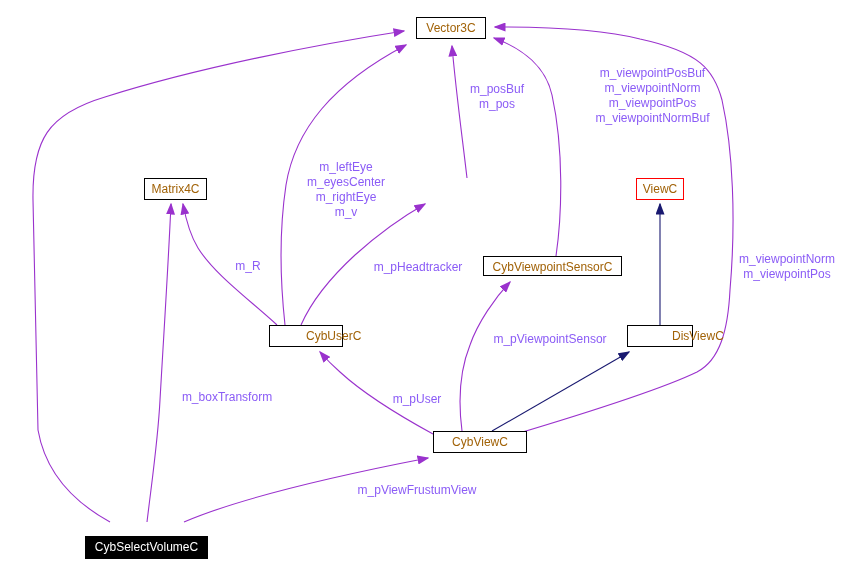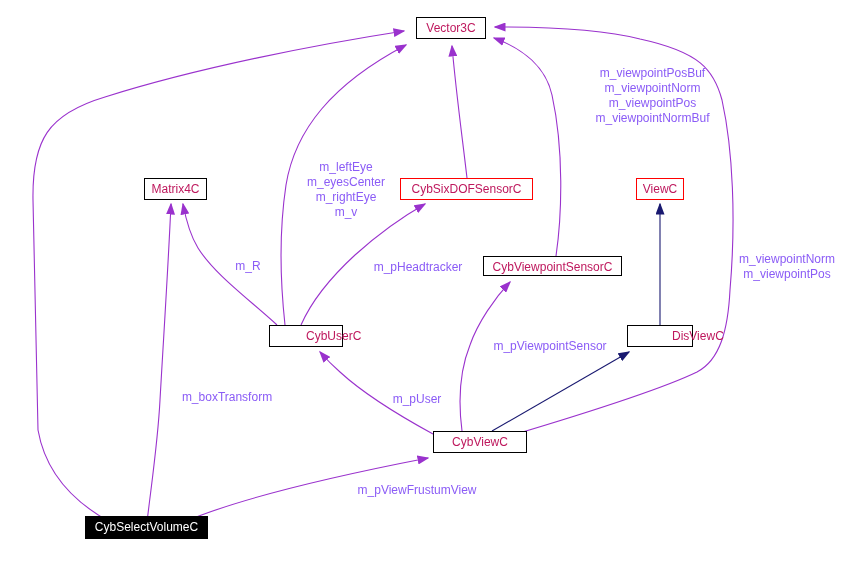--- a/index.html
+++ b/index.html
@@ -12,21 +12,21 @@
   }
   .edges{position:absolute;left:0;top:0;width:856px;height:561px;}
   .edge{fill:none;stroke-width:1.1;}
   .edge-usage{stroke:#9a32cd;}
   .edge-inherit{stroke:#191970;}
   .node{
     position:absolute;
     box-sizing:border-box;
     border:1px solid #000000;
     background:#ffffff;
-    color:#be185d;
+    color:#a16207;
     font-size:12px;
     text-align:center;
     line-height:20px;
     white-space:nowrap;
   }
   .node.truncated{border-color:#ff0000;}
   .node.current{background:#000000;color:#ffffff;border-color:#000000;}
   .edge-label{
     position:absolute;
     color:#8b5cf6;
@@ -75,54 +75,55 @@
 
     <path class="edge edge-inherit" d="M 660,325 L 660,204" marker-end="url(#arrow-inherit)" stroke="#191970"></path>
 
     <path class="edge edge-inherit" d="M 492,431 L 629,352" marker-end="url(#arrow-inherit)" stroke="#191970"></path>
   </svg>
 
   <div class="node" style="left:416px;top:17px;width:70px;height:22px;">Vector3C</div>
 
   <div class="node" style="left:144px;top:178px;width:63px;height:22px;">Matrix4C</div>
 
-  <div class="node truncated" style="left:400px;top:178px;width:133px;height:22px;">CybSixDOFSensorC</div>
 
   <div class="node truncated" style="left:636px;top:178px;width:48px;height:22px;">ViewC</div>
 
   <div class="node" style="left:483px;top:256px;width:139px;height:20px;">CybViewpointSensorC</div>
 
   <div class="node" style="left:269px;top:325px;width:74px;height:22px;padding-left:36px;">CybUserC</div>
 
   <div class="node" style="left:627px;top:325px;width:66px;height:22px;padding-left:44px;">DisViewC</div>
 
   <div class="node" style="left:433px;top:431px;width:94px;height:22px;">CybViewC</div>
 
-  <div class="node current" style="left:85px;top:516px;width:123px;height:23px;">CybSelectVolumeC</div>
+  <div class="node current" style="left:85px;top:536px;width:123px;height:23px;">CybSelectVolumeC</div>
 
+  <div class="edge-label" style="left:452px;top:82px;width:90px;">m_posBuf
+m_pos</div>
 
   <div class="edge-label" style="left:550px;top:66px;width:205px;">m_viewpointPosBuf
 m_viewpointNorm
 m_viewpointPos
 m_viewpointNormBuf</div>
 
   <div class="edge-label" style="left:298px;top:160px;width:96px;">m_leftEye
 m_eyesCenter
 m_rightEye
 m_v</div>
 
   <div class="edge-label" style="left:224px;top:259px;width:48px;">m_R</div>
 
   <div class="edge-label" style="left:366px;top:260px;width:104px;">m_pHeadtracker</div>
 
   <div class="edge-label" style="left:734px;top:252px;width:106px;">m_viewpointNorm
 m_viewpointPos</div>
 
 
-  <div class="edge-label" style="left:486px;top:339px;width:128px;">m_pViewpointSensor</div>
+  <div class="edge-label" style="left:486px;top:332px;width:128px;">m_pViewpointSensor</div>
 
   <div class="edge-label" style="left:163px;top:390px;width:128px;">m_boxTransform</div>
 
   <div class="edge-label" style="left:386px;top:392px;width:62px;">m_pUser</div>
 
   <div class="edge-label" style="left:350px;top:483px;width:134px;">m_pViewFrustumView</div>
 
 </div>
 
 </body></html>

